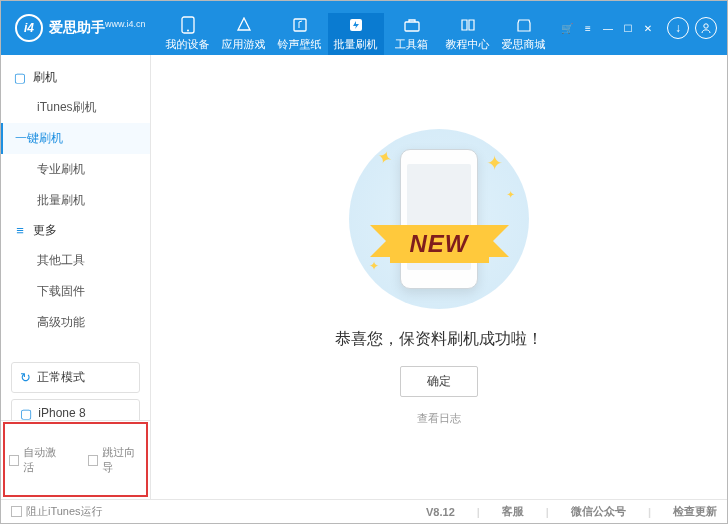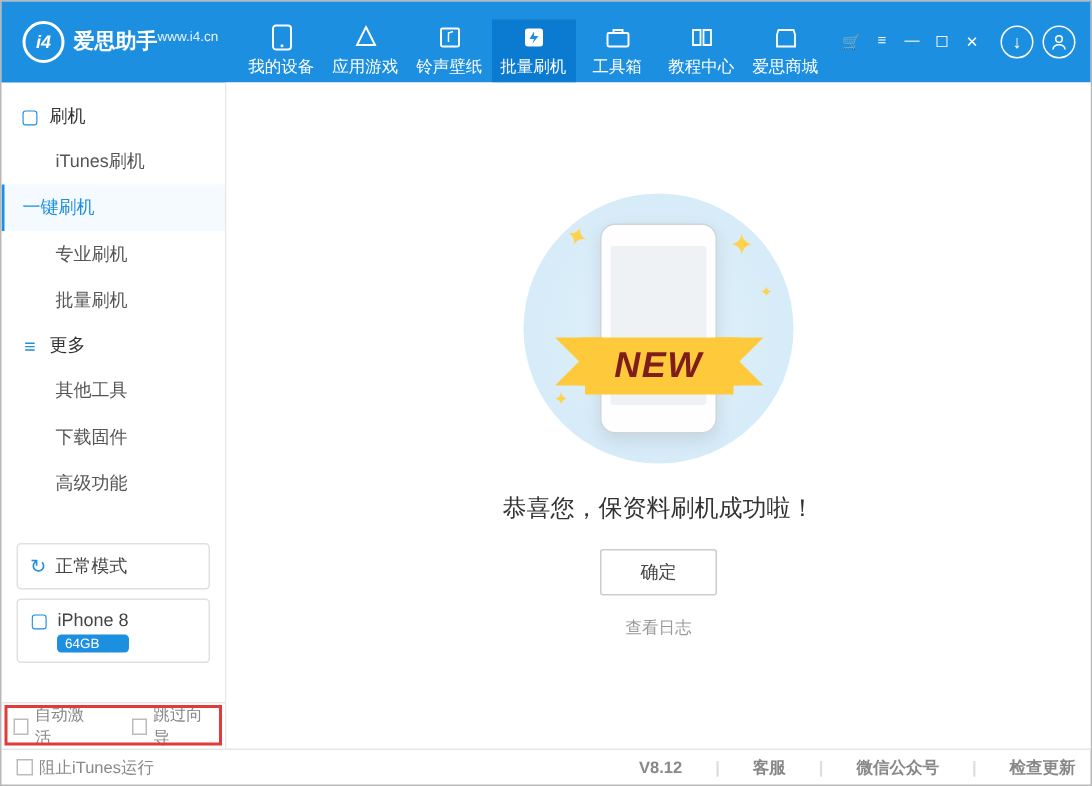--- a/index.html
+++ b/index.html
@@ -26,21 +26,21 @@
 .body { flex:1; display:flex; min-height:0; }
 .sidebar { width:150px; border-right:1px solid #e6e6e6; display:flex; flex-direction:column; }
 .side-scroll { flex:1; overflow:auto; padding-top:8px; }
 .side-group-h { display:flex; align-items:center; gap:6px; padding:6px 12px; color:#333; font-size:12px; }
 .side-group-h .gico { color:#1d8fe1; font-size:13px; width:14px; text-align:center; }
 .side-item { padding:7px 0 7px 34px; font-size:12px; color:#555; cursor:pointer; border-left:2px solid transparent; }
 .side-item.active { color:#1d8fe1; border-left-color:#1d8fe1; background:#f4faff;padding-left:12px; }
 .side-box { margin:6px 10px; border:1px solid #e0e0e0; border-radius:3px; padding:6px 8px; display:flex; align-items:center; gap:6px; font-size:12px; color:#444; cursor:pointer; }
 .side-box .picon { color:#1d8fe1; font-size:13px; }
 .badge { display:inline-block; background:#1d8fe1; color:#fff; font-size:9px; padding:1px 5px; border-radius:3px; margin-top:3px; }
-.checks { border-top:1px solid #e6e6e6; padding:0 8px; display:flex; gap:25px; font-size:11px; color:#888; }
+.checks { border-top:1px solid #e6e6e6; padding:24px 8px; display:flex; gap:25px; font-size:11px; color:#888; }
 .checks.hl { outline:2px solid #e03a3a; outline-offset:-4px; }
 .ck { display:flex; align-items:center; gap:4px; cursor:pointer; }
 .ck-box { width:11px; height:11px; border:1px solid #bbb; }
 
 
 .main { flex:1; display:flex; flex-direction:column; align-items:center; justify-content:center; background:#fff; }
 .illus { width:180px; height:180px; border-radius:50%; background:radial-gradient(circle,#e1f2fb 0%,#d2e9f7 100%); display:flex; align-items:center; justify-content:center; position:relative; }
 .phone { width:78px; height:140px; background:#fefefe; border:1px solid #cfd6db; border-radius:10px; position:relative; box-shadow:0 4px 12px rgba(0,0,0,.1); }
 .phone::after { content:""; position:absolute; top:14px; left:6px; right:6px; bottom:18px; background:#eef2f5; border-radius:2px; }
 .spark { position:absolute; color:#ffd24d; }

